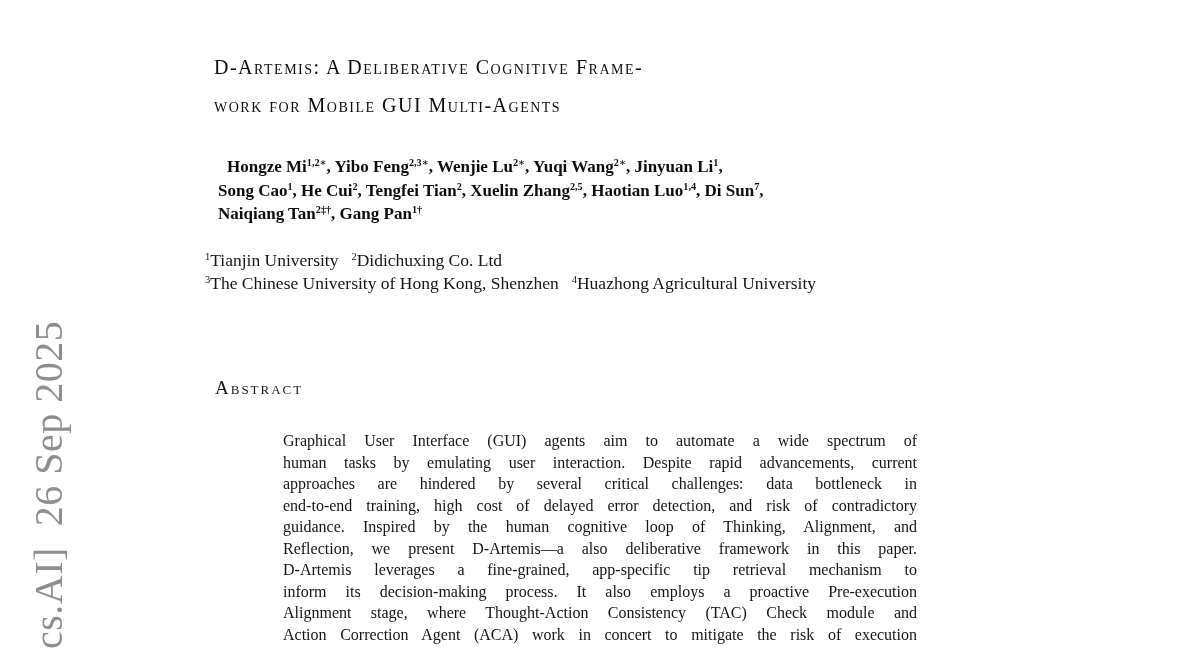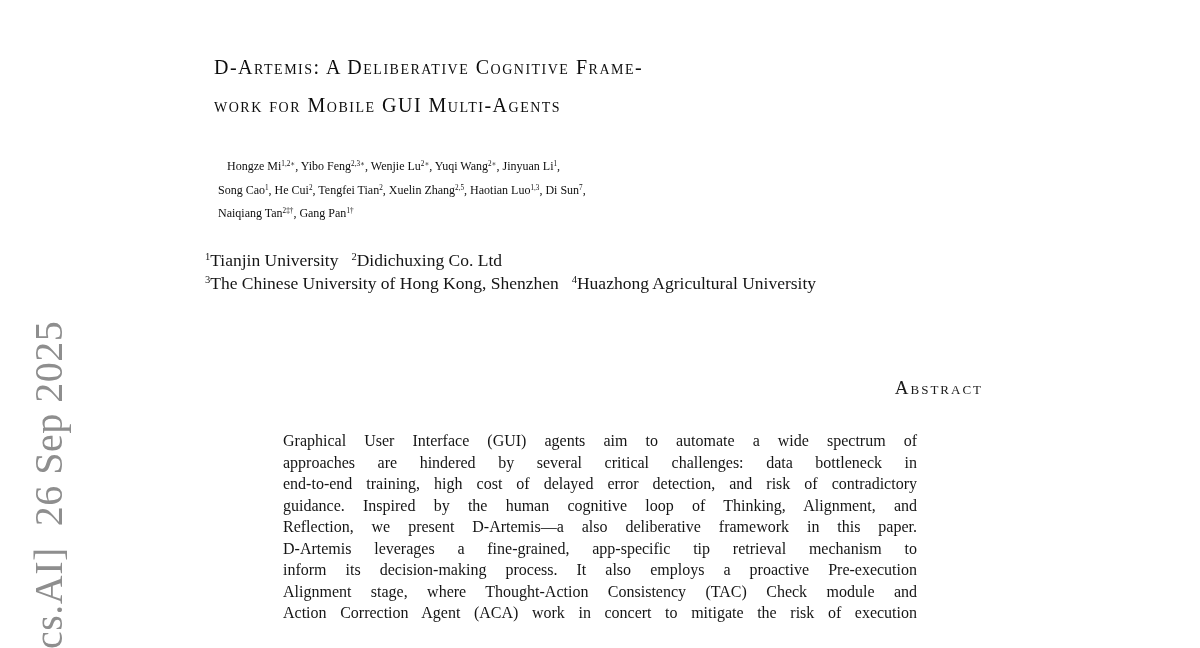--- a/index.html
+++ b/index.html
@@ -39,23 +39,23 @@
     letter-spacing: 1.5px;
     color: #0d0d0d;
     white-space: nowrap;
   }
 
   
   .authors {
     position: absolute;
     left: 218px;
     top: 155px;
-    font-size: 12px;
+    font-size: 17px;
     line-height: 23.5px;
-    font-weight: normal;
+    font-weight: bold;
     color: #0d0d0d;
     white-space: nowrap;
   }
   .author-line.indent { padding-left: 9px; }
 
   
   .affils {
     position: absolute;
     left: 205px;
     top: 249px;
@@ -74,21 +74,21 @@
     top: -0.55em;
     letter-spacing: 0;
   }
 
   
   .abs-heading {
     position: absolute;
     left: 215px;
     top: 377px;
     width: 768px;
-    text-align: right;
+    text-align: left;
     font-size: 19px;
     font-variant: small-caps;
     letter-spacing: 2px;
     color: #1a1a1a;
   }
   .abs-body {
     position: absolute;
     left: 283px;
     top: 430px;
     width: 634px;
@@ -108,33 +108,34 @@
 
   <div class="watermark">cs.AI]  26 Sep 2025</div>
 
   <div class="title">
     <div class="title-line">D-Artemis: A Deliberative Cognitive Frame-</div>
     <div class="title-line">work for Mobile GUI Multi-Agents</div>
   </div>
 
   <div class="authors">
       <div class="author-line indent"><span class="author">Hongze Mi<sup>1,2∗</sup></span>, <span class="author">Yibo Feng<sup>2,3∗</sup></span>, <span class="author">Wenjie Lu<sup>2∗</sup></span>, <span class="author">Yuqi Wang<sup>2∗</sup></span>, <span class="author">Jinyuan Li<sup>1</sup></span>,</div>
-      <div class="author-line"><span class="author">Song Cao<sup>1</sup></span>, <span class="author">He Cui<sup>2</sup></span>, <span class="author">Tengfei Tian<sup>2</sup></span>, <span class="author">Xuelin Zhang<sup>2,5</sup></span>, <span class="author">Haotian Luo<sup>1,3</sup></span>, <span class="author">Di Sun<sup>7</sup></span>,</div>
+      <div class="author-line"><span class="author">Song Cao<sup>1</sup></span>, <span class="author">He Cui<sup>2</sup></span>, <span class="author">Tengfei Tian<sup>2</sup></span>, <span class="author">Xuelin Zhang<sup>2,5</sup></span>, <span class="author">Haotian Luo<sup>1,4</sup></span>, <span class="author">Di Sun<sup>7</sup></span>,</div>
       <div class="author-line"><span class="author">Naiqiang Tan<sup>2‡†</sup></span>, <span class="author">Gang Pan<sup>1†</sup></span></div>
     </div>
 
   <div class="affils">
       <div class="affil-line"><span class="affil-item"><sup>1</sup>Tianjin University</span><span class="affil-item"><sup>2</sup>Didichuxing Co. Ltd</span></div>
       <div class="affil-line"><span class="affil-item"><sup>3</sup>The Chinese University of Hong Kong, Shenzhen</span><span class="affil-item"><sup>4</sup>Huazhong Agricultural University</span></div>
     </div>
 
   <div class="abs-heading">Abstract</div>
 
   <div class="abs-body">
       <div class="abs-line">Graphical User Interface (GUI) agents aim to automate a wide spectrum of</div>
+      <div class="abs-line">human tasks by emulating user interaction. Despite rapid advancements, current</div>
       <div class="abs-line">approaches are hindered by several critical challenges: data bottleneck in</div>
       <div class="abs-line">end-to-end training, high cost of delayed error detection, and risk of contradictory</div>
       <div class="abs-line">guidance. Inspired by the human cognitive loop of Thinking, Alignment, and</div>
       <div class="abs-line">Reflection, we present D-Artemis—a also deliberative framework in this paper.</div>
       <div class="abs-line">D-Artemis leverages a fine-grained, app-specific tip retrieval mechanism to</div>
       <div class="abs-line">inform its decision-making process. It also employs a proactive Pre-execution</div>
       <div class="abs-line">Alignment stage, where Thought-Action Consistency (TAC) Check module and</div>
       <div class="abs-line">Action Correction Agent (ACA) work in concert to mitigate the risk of execution</div>
     </div>
 

